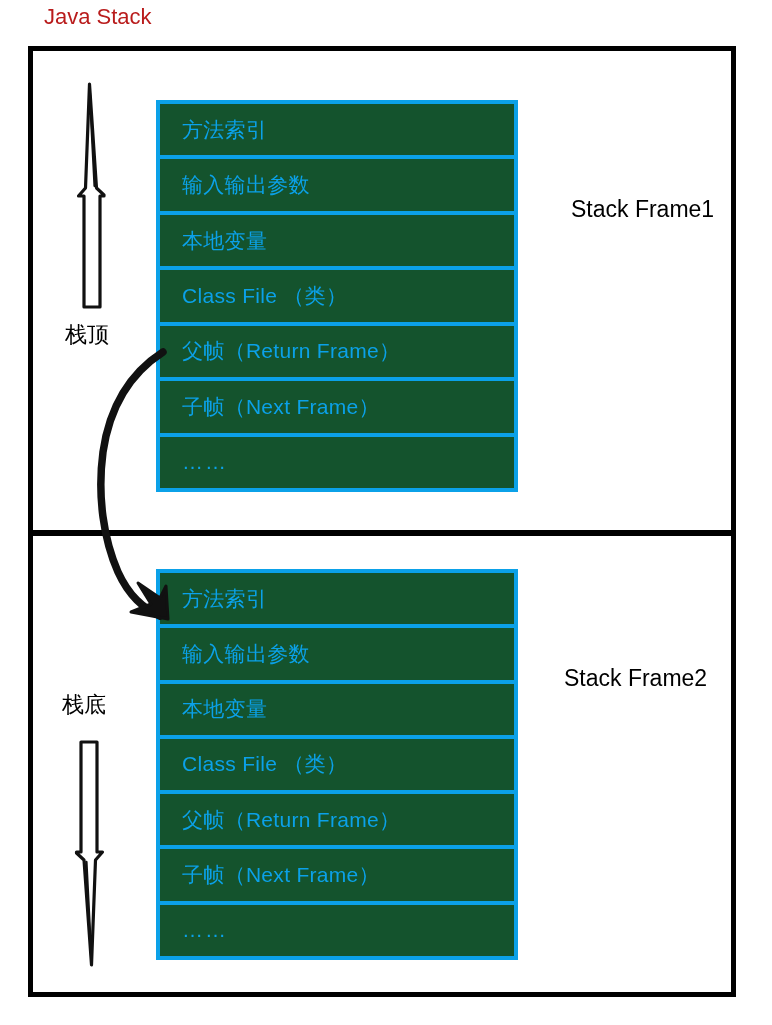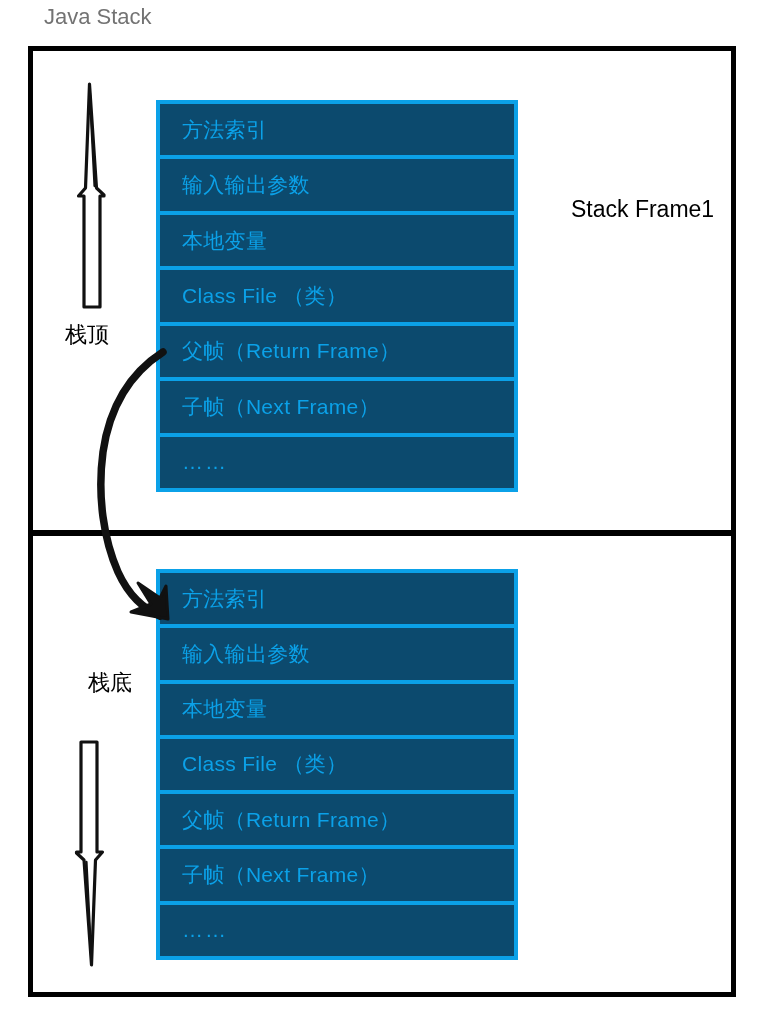--- a/index.html
+++ b/index.html
@@ -18,21 +18,21 @@
     background: #ffffff;
     overflow: hidden;
   }
 
   
   .diagram-title {
     position: absolute;
     left: 44px;
     top: 2px;
     font-size: 22px;
-    color: #737373;
+    color: #b91c1c;
     line-height: 30px;
     white-space: nowrap;
   }
 
   
   .stack-box {
     position: absolute;
     box-sizing: border-box;
     border: 5px solid #000000;
     background: transparent;
@@ -48,21 +48,21 @@
     top: 531px;
     width: 708px;
     height: 466px;
   }
 
   
   .frame-table {
     position: absolute;
     box-sizing: border-box;
     border: 4px solid #0BA1E8;
-    background: #0c4a6e;
+    background: #14532d;
     display: flex;
     flex-direction: column;
   }
   #frame-table-1 {
     left: 156px;
     top: 100px;
     width: 362px;
     height: 392px;
   }
   #frame-table-2 {
@@ -104,21 +104,21 @@
   #frame-label-2 { left: 537px; top: 665px; }
 
   
   .stack-dir-label {
     position: absolute;
     font-size: 22px;
     color: #000000;
     white-space: nowrap;
   }
   #stack-top-label  { left: 57px;  top: 320px; margin-left: 8px; }
-  #stack-bottom-label { left: 62px; top: 668px; margin-left: 26px; }
+  #stack-bottom-label { left: 62px; top: 690px; }
 
   
   #sketch-layer {
     position: absolute;
     left: 0;
     top: 0;
     width: 772px;
     height: 1025px;
     pointer-events: none;
   }
@@ -148,20 +148,21 @@
     <div class="frame-row">方法索引</div>
     <div class="frame-row">输入输出参数</div>
     <div class="frame-row">本地变量</div>
     <div class="frame-row">Class File  （类）</div>
     <div class="frame-row">父帧（Return Frame）</div>
     <div class="frame-row">子帧（Next Frame）</div>
     <div class="frame-row dots">……</div>
   </div>
 
   <div class="frame-label" id="frame-label-1">Stack Frame1</div>
+  <div class="frame-label" id="frame-label-2">Stack Frame2</div>
 
   <div class="stack-dir-label" id="stack-top-label">栈顶</div>
   <div class="stack-dir-label" id="stack-bottom-label">栈底</div>
 
   <svg id="sketch-layer" viewBox="0 0 772 1025">
 
     <g>
       <path d="M 89.5 84
                L 96.5 188
                L 104 195

